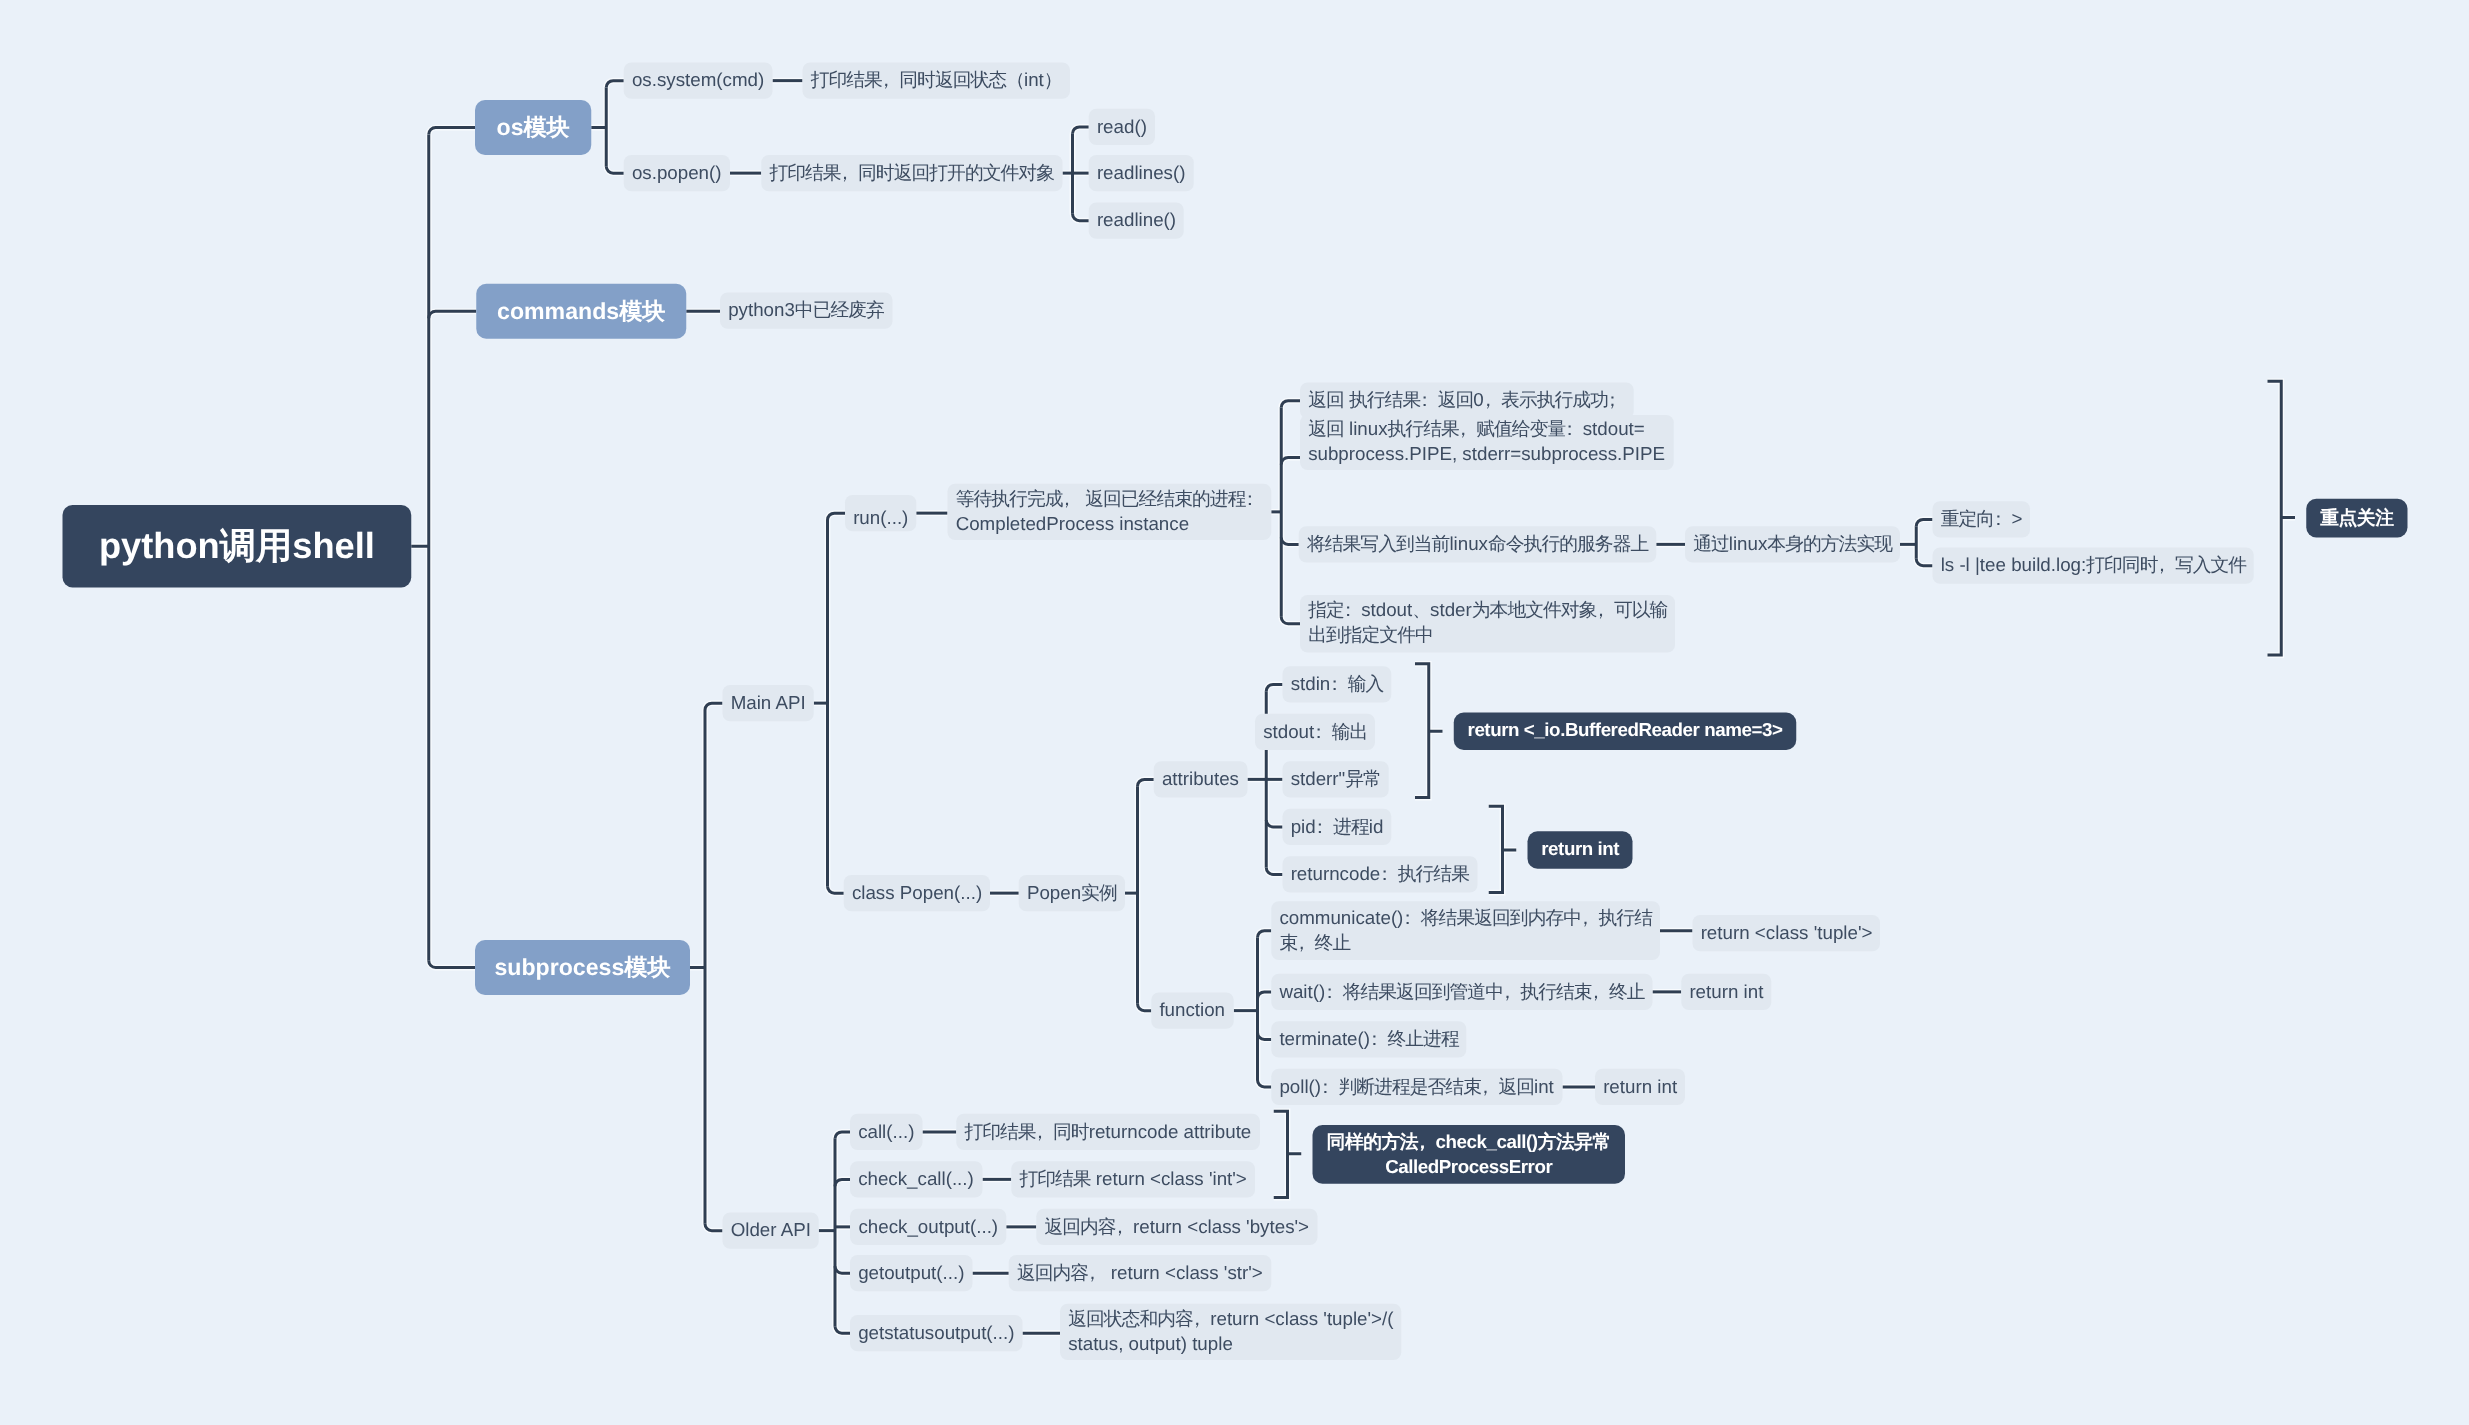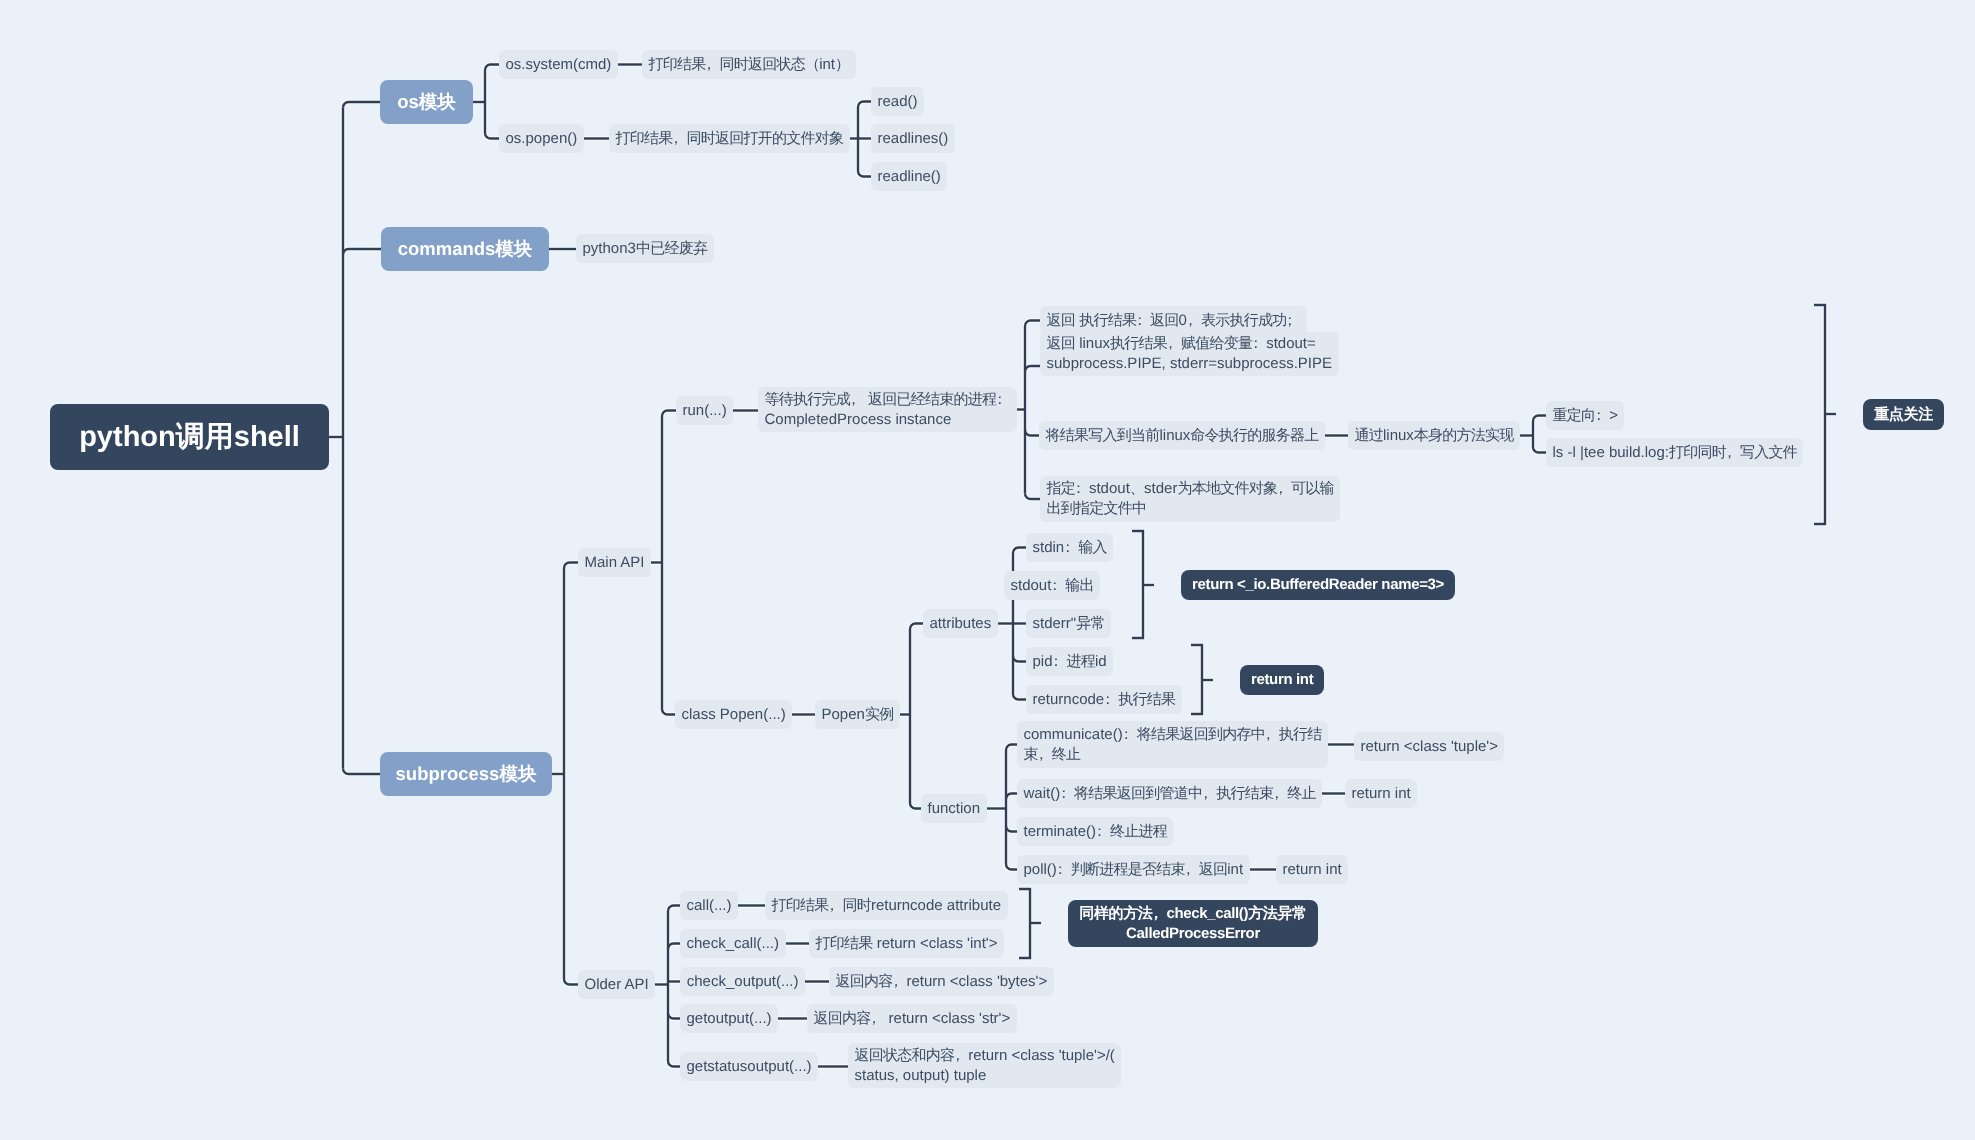--- a/index.html
+++ b/index.html
@@ -21,21 +21,21 @@
   .n-root{background:#34455E;color:#fff;font-weight:bold;font-size:29px;
           border-radius:8px;justify-content:center;text-align:center;line-height:34px;}
   .n-blue{background:#83A0C8;color:#fff;font-weight:bold;font-size:18.5px;
           border-radius:8px;justify-content:center;text-align:center;line-height:26px;}
   .n-grey{background:#E1E8F0;color:#3D4C61;font-size:15px;}
   .n-grey i.cjk{font-style:normal;letter-spacing:-0.75px;}
   .n-dark i.cjk{font-style:normal;letter-spacing:-0.35px;}
   i.cjk{font-style:normal;}
   i.pn{font-style:normal;display:inline-block;width:0.93em;text-align:left;text-indent:-0.27em;}
   .n-dark{background:#34455E;color:#fff;font-weight:bold;font-size:15px;letter-spacing:-0.35px;
-          border-radius:8px;justify-content:center;text-align:center;margin-left:18px;}
+          border-radius:8px;justify-content:center;text-align:center;}
 </style>
 </head>
 <body>
 
 <div id="canvas">
   <svg id="links" viewBox="0 0 1975 1140">
       <g>
         <path d="M 329 437 H 343" fill="none" stroke="#F8FBFE" stroke-width="4.6" stroke-linecap="butt"></path>
         <path d="M 343 107.5 V 768.5" fill="none" stroke="#F8FBFE" stroke-width="4.6" stroke-linecap="butt"></path>
         <path d="M 380 102 H 348.5 A 5.5 5.5 0 0 0 343 107.5" fill="none" stroke="#F8FBFE" stroke-width="4.6" stroke-linecap="butt"></path>
@@ -202,21 +202,21 @@
   <div class="node n-grey" style="left: 642px; top: 50px; height: 29px; padding: 0px 6.5px; width: 214px;"><span class="t"><i class="cjk">打印结果<i class="pn">，</i>同时返回状态（</i>int<i class="cjk">）</i></span></div>
   <div class="node n-grey" style="left: 499px; top: 124px; height: 29px; padding: 0px 6.5px; width: 85px;"><span class="t">os.popen()</span></div>
   <div class="node n-grey" style="left: 609px; top: 124px; height: 29px; padding: 0px 6.5px; width: 241px;"><span class="t"><i class="cjk">打印结果<i class="pn">，</i>同时返回打开的文件对象</i></span></div>
   <div class="node n-grey" style="left: 871px; top: 87px; height: 29px; padding: 0px 6.5px; width: 53px;"><span class="t">read()</span></div>
   <div class="node n-grey" style="left: 871px; top: 124px; height: 29px; padding: 0px 6.5px; width: 84px;"><span class="t">readlines()</span></div>
   <div class="node n-grey" style="left: 871px; top: 162px; height: 29px; padding: 0px 6.5px; width: 76px;"><span class="t">readline()</span></div>
   <div class="node n-blue" style="left: 381px; top: 227px; height: 44px; padding: 0px; width: 168px;"><span class="t">commands<i class="cjk">模块</i></span></div>
   <div class="node n-grey" style="left: 576px; top: 234px; height: 29px; padding: 0px 6.5px; width: 138px;"><span class="t">python3<i class="cjk">中已经废弃</i></span></div>
   <div class="node n-blue" style="left: 380px; top: 752px; height: 44px; padding: 0px; width: 172px;"><span class="t">subprocess<i class="cjk">模块</i></span></div>
   <div class="node n-grey" style="left: 578px; top: 548px; height: 29px; padding: 0px 6.5px; width: 73px;"><span class="t">Main API</span></div>
-  <div class="node n-grey" style="left: 676px; top: 396px; height: 29px; padding: 0px 6.5px; width: 57px;"><span class="t">run(...)</span></div>
+  <div class="node n-grey" style="left: 676px; top: 396px; height: 29px; padding: 0px 6.5px; width: 57px; align-items: flex-end;"><span class="t">run(...)</span></div>
   <div class="node n-grey" style="left: 758px; top: 387px; height: 45px; padding: 0px 6.5px; width: 259px;"><span class="t"><i class="cjk">等待执行完成<i class="pn">，</i></i> <i class="cjk">返回已经结束的进程<i class="pn">：</i></i><br>CompletedProcess instance</span></div>
   <div class="node n-grey" style="left: 1040px; top: 306px; height: 29px; padding: 0px 6.5px; width: 267px;"><span class="t"><i class="cjk">返回</i> <i class="cjk">执行结果<i class="pn">：</i>返回</i>0<i class="cjk"><i class="pn">，</i>表示执行成功<i class="pn">；</i></i></span></div>
   <div class="node n-grey" style="left: 1040px; top: 332px; height: 44px; padding: 0px 6.5px; width: 299px;"><span class="t"><i class="cjk">返回</i> linux<i class="cjk">执行结果<i class="pn">，</i>赋值给变量<i class="pn">：</i></i>stdout=<br>subprocess.PIPE, stderr=subprocess.PIPE</span></div>
   <div class="node n-grey" style="left: 1039px; top: 421px; height: 29px; padding: 0px 6.5px; width: 286px;"><span class="t"><i class="cjk">将结果写入到当前</i>linux<i class="cjk">命令执行的服务器上</i></span></div>
   <div class="node n-grey" style="left: 1348px; top: 421px; height: 29px; padding: 0px 6.5px; width: 172px;"><span class="t"><i class="cjk">通过</i>linux<i class="cjk">本身的方法实现</i></span></div>
   <div class="node n-grey" style="left: 1546px; top: 401px; height: 29px; padding: 0px 6.5px; width: 78px;"><span class="t"><i class="cjk">重定向<i class="pn">：</i></i>&gt;</span></div>
   <div class="node n-grey" style="left: 1546px; top: 438px; height: 29px; padding: 0px 6.5px; width: 257px;"><span class="t">ls -l |tee build.log:<i class="cjk">打印同时<i class="pn">，</i>写入文件</i></span></div>
   <div class="node n-dark" style="left: 1845px; top: 399px; height: 31px; padding: 0px 11px; width: 81px;"><span class="t"><i class="cjk">重点关注</i></span></div>
   <div class="node n-grey" style="left: 1040px; top: 476px; height: 46px; padding: 0px 6.5px; width: 300px;"><span class="t"><i class="cjk">指定<i class="pn">：</i></i>stdout<i class="cjk">、</i>stder<i class="cjk">为本地文件对象<i class="pn">，</i>可以输</i><br><i class="cjk">出到指定文件中</i></span></div>
   <div class="node n-grey" style="left: 675px; top: 700px; height: 29px; padding: 0px 6.5px; width: 117px;"><span class="t">class Popen(...)</span></div>

